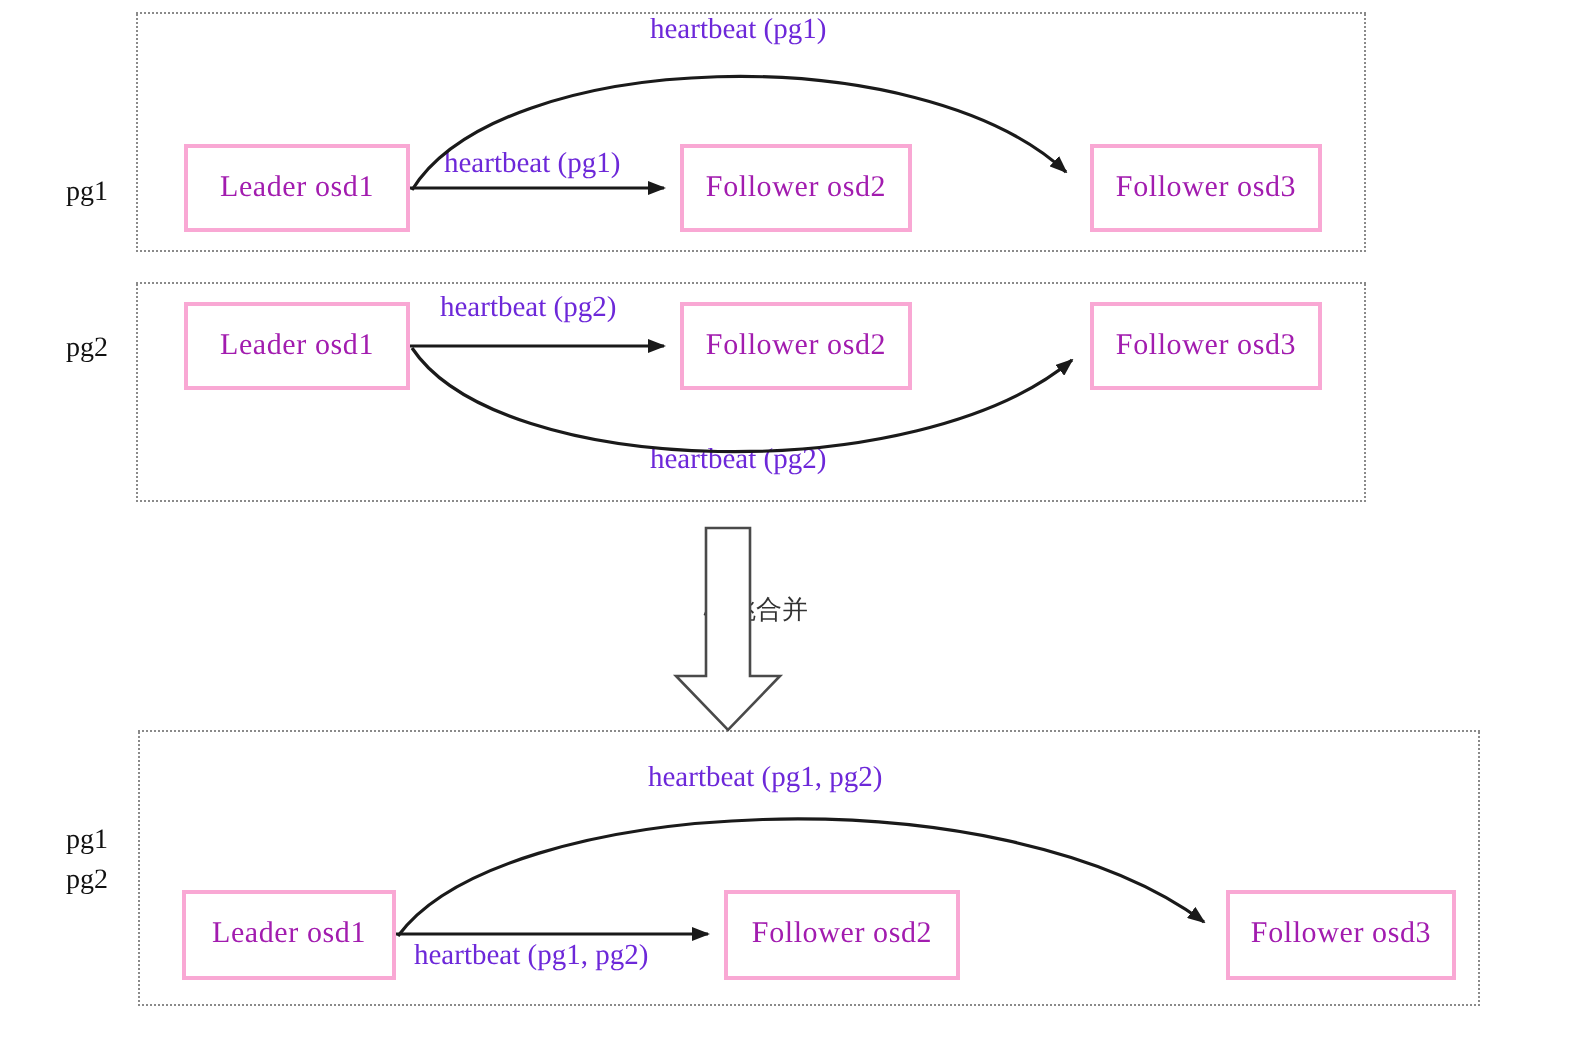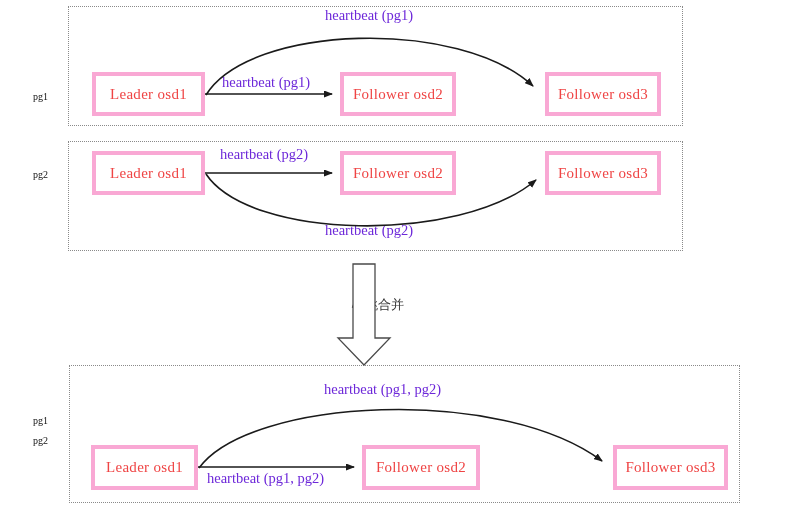--- a/index.html
+++ b/index.html
@@ -18,33 +18,33 @@
   }
   .group-box {
     position: absolute;
     border: 1px dotted #8a8a8a;
     box-sizing: border-box;
     background: transparent;
   }
   .node-box {
     position: absolute;
     box-sizing: border-box;
-    border: 4px solid #f9a8d4;
+    border: 2px solid #f9a8d4;
     background: #ffffff;
     display: flex;
     align-items: center;
     justify-content: center;
     font-size: 15px;
     letter-spacing: 0.3px;
     white-space: nowrap;
-    color: #ef4444;
+    color: #a21caf;
   }
   .side-label {
     position: absolute;
-    font-size: 10px;
+    font-size: 14px;
     color: #111111;
     white-space: nowrap;
     line-height: 20px;
     font-family: Liberation Serif, serif;
   }
   .edge-label {
     position: absolute;
     font-size: 14.5px;
     color: #6d28d9;
     white-space: nowrap;

